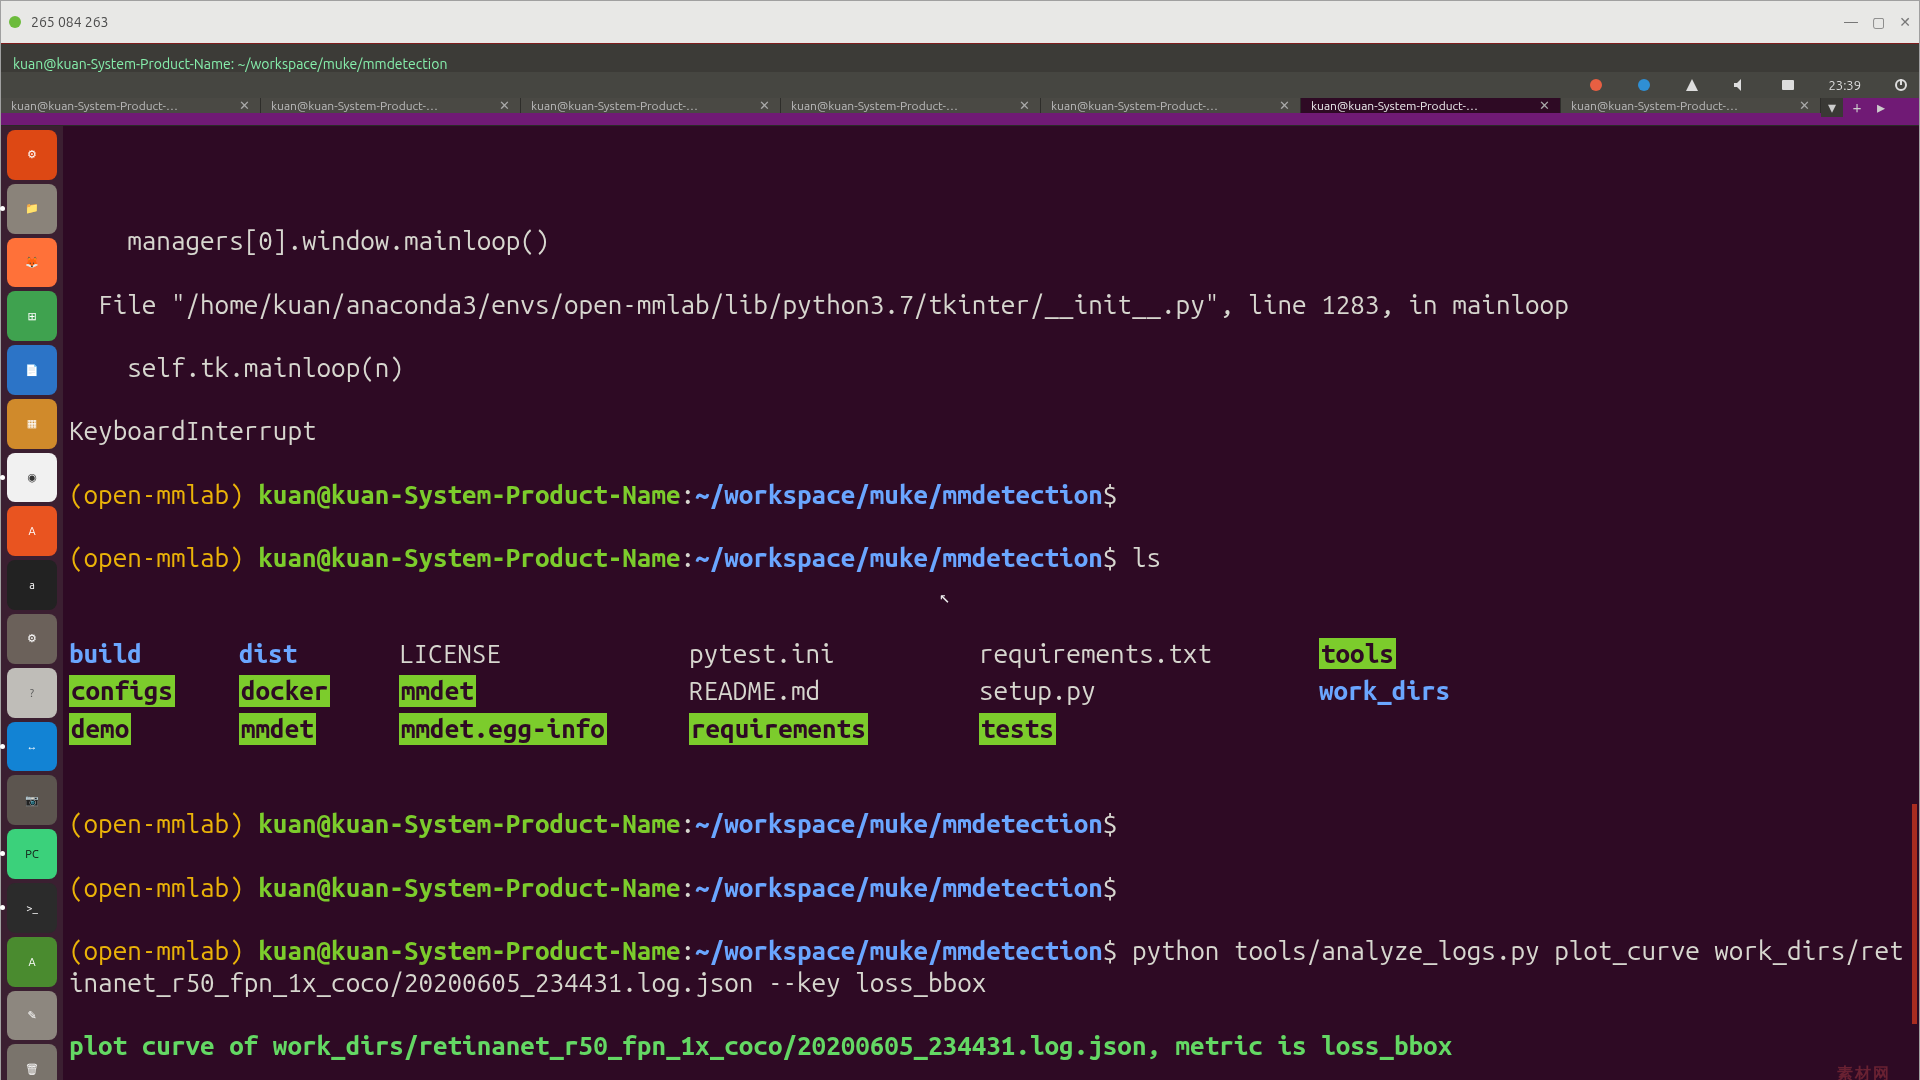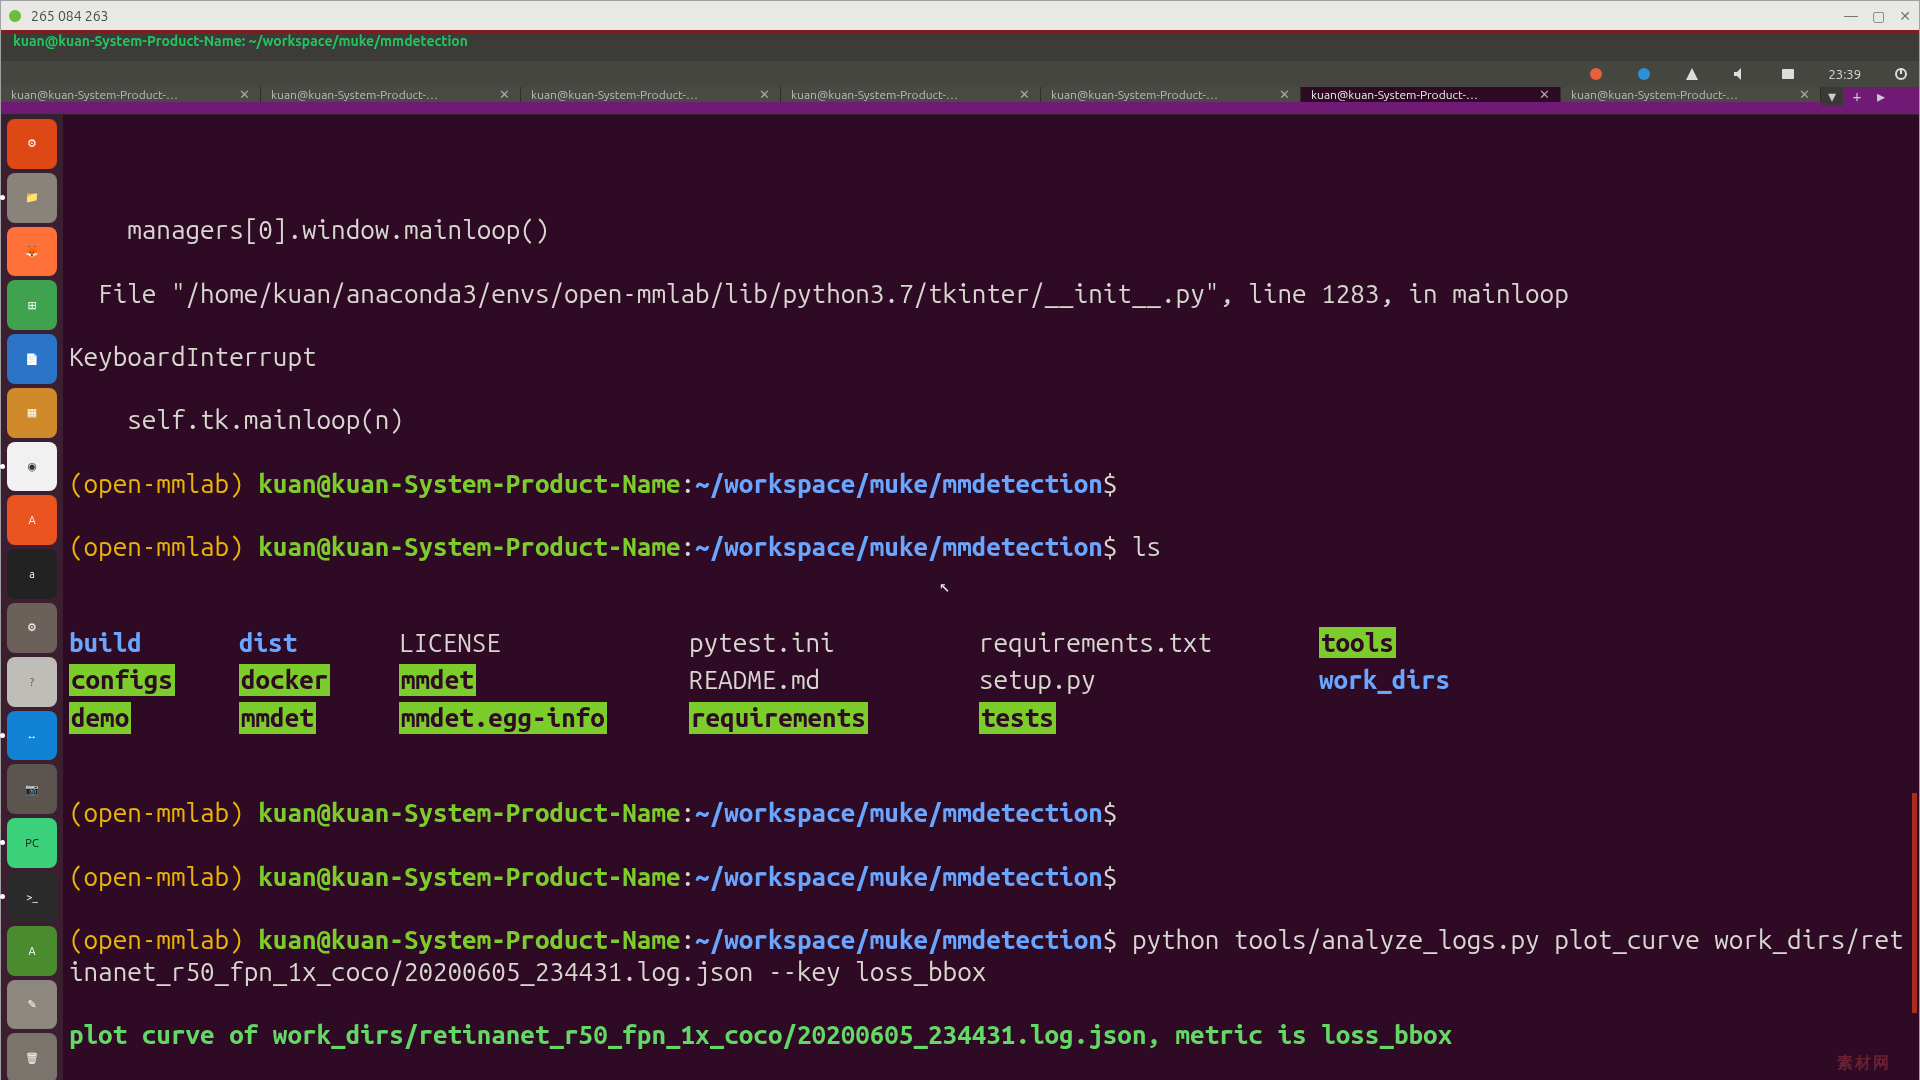--- a/index.html
+++ b/index.html
@@ -12,48 +12,47 @@
     position: relative;
   }
   .window-frame {
     width: 100%;
     height: 100%;
     background: #f7f7f5;
     border: 1px solid #a0a0a0;
   }
   
   .os-titlebar {
-    height: 32px;
+    height: 43px;
     background: #e8e8e6;
     display: flex;
     align-items: center;
     padding: 0 8px;
     font-size: 14px;
     color: #4a4a4a;
-    border-bottom: 3px solid #7f1d1d;
+    border-bottom: 1px solid #7f1d1d;
   }
   .os-dot {
     width: 12px; height: 12px; border-radius: 50%;
     background: #6cbb3c;
     margin-right: 10px;
   }
   .os-title { flex: 1; }
   .os-controls { display: flex; gap: 14px; color: #777; font-size: 14px; }
   .os-controls span { cursor: pointer; }
 
   
   .app-titlebar {
     height: 28px;
     background: #3c3b37;
-    color: #22c55e;
-    display: flex;
-    align-items: flex-start;
+    color: #86efac;
+    display: flex;
+    align-items: flex-end;
     padding-left: 12px;
     font-size: 14px;
-    font-weight: bold;
   }
   .app-titlebar .spacer { flex: 1; }
 
   
   .menubar {
     height: 26px;
     background: #464641;
     display: flex;
     align-items: center;
     justify-content: flex-end;
@@ -351,22 +350,22 @@
         </div>
       <div class="launch-item li-trash">
           <span>🗑</span>
         </div>
     </div>
 
     <div class="terminal">
       <div class="term-scroll">
 <div class="out">    managers[0].window.mainloop()</div>
 <div class="out">  File "/home/kuan/anaconda3/envs/open-mmlab/lib/python3.7/tkinter/__init__.py", line 1283, in mainloop</div>
+<div class="out">    self.tk.mainloop(n)</div>
 <div class="out">KeyboardInterrupt</div>
-<div class="out">    self.tk.mainloop(n)</div>
 <div><span class="env">(open-mmlab) </span><span class="user">kuan@kuan-System-Product-Name</span><span class="dollar">:</span><span class="path">~/workspace/muke/mmdetection</span><span class="dollar">$</span></div>
 <div><span class="env">(open-mmlab) </span><span class="user">kuan@kuan-System-Product-Name</span><span class="dollar">:</span><span class="path">~/workspace/muke/mmdetection</span><span class="dollar">$</span> <span class="cmd">ls</span></div>
 
 <div class="ls-grid">
   <span class="ls-diru">build</span>
   <span class="ls-diru">dist</span>
   <span class="ls-file">LICENSE</span>
   <span class="ls-file">pytest.ini</span>
   <span class="ls-file">requirements.txt</span>
   <span><span class="ls-dir">tools</span></span>

